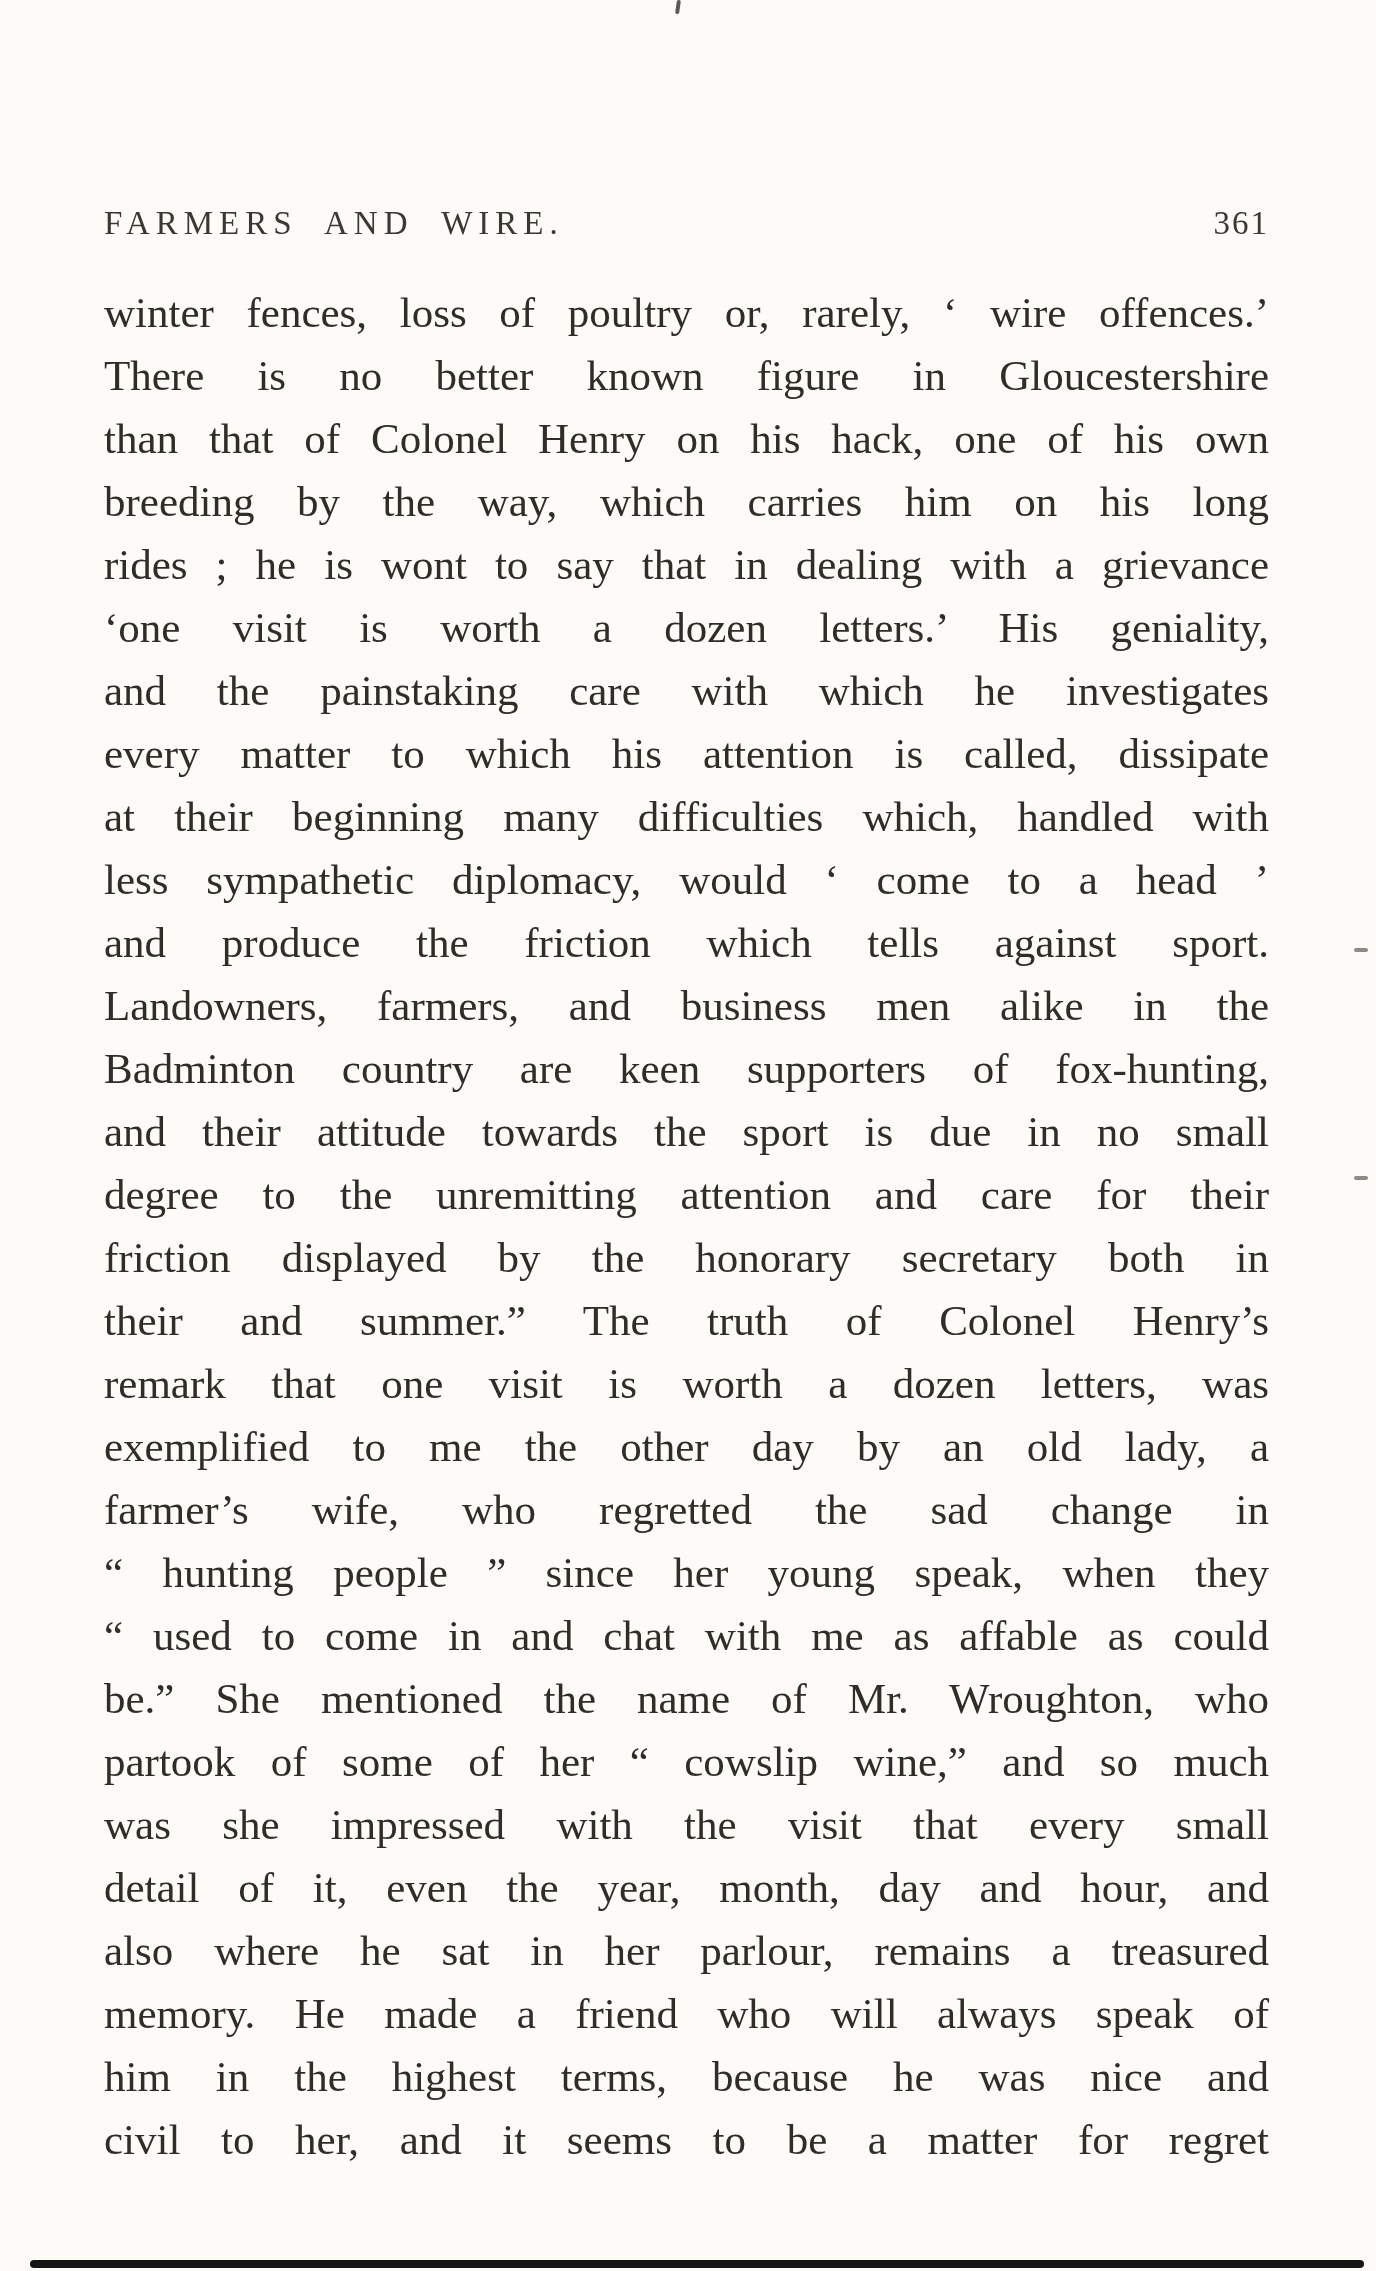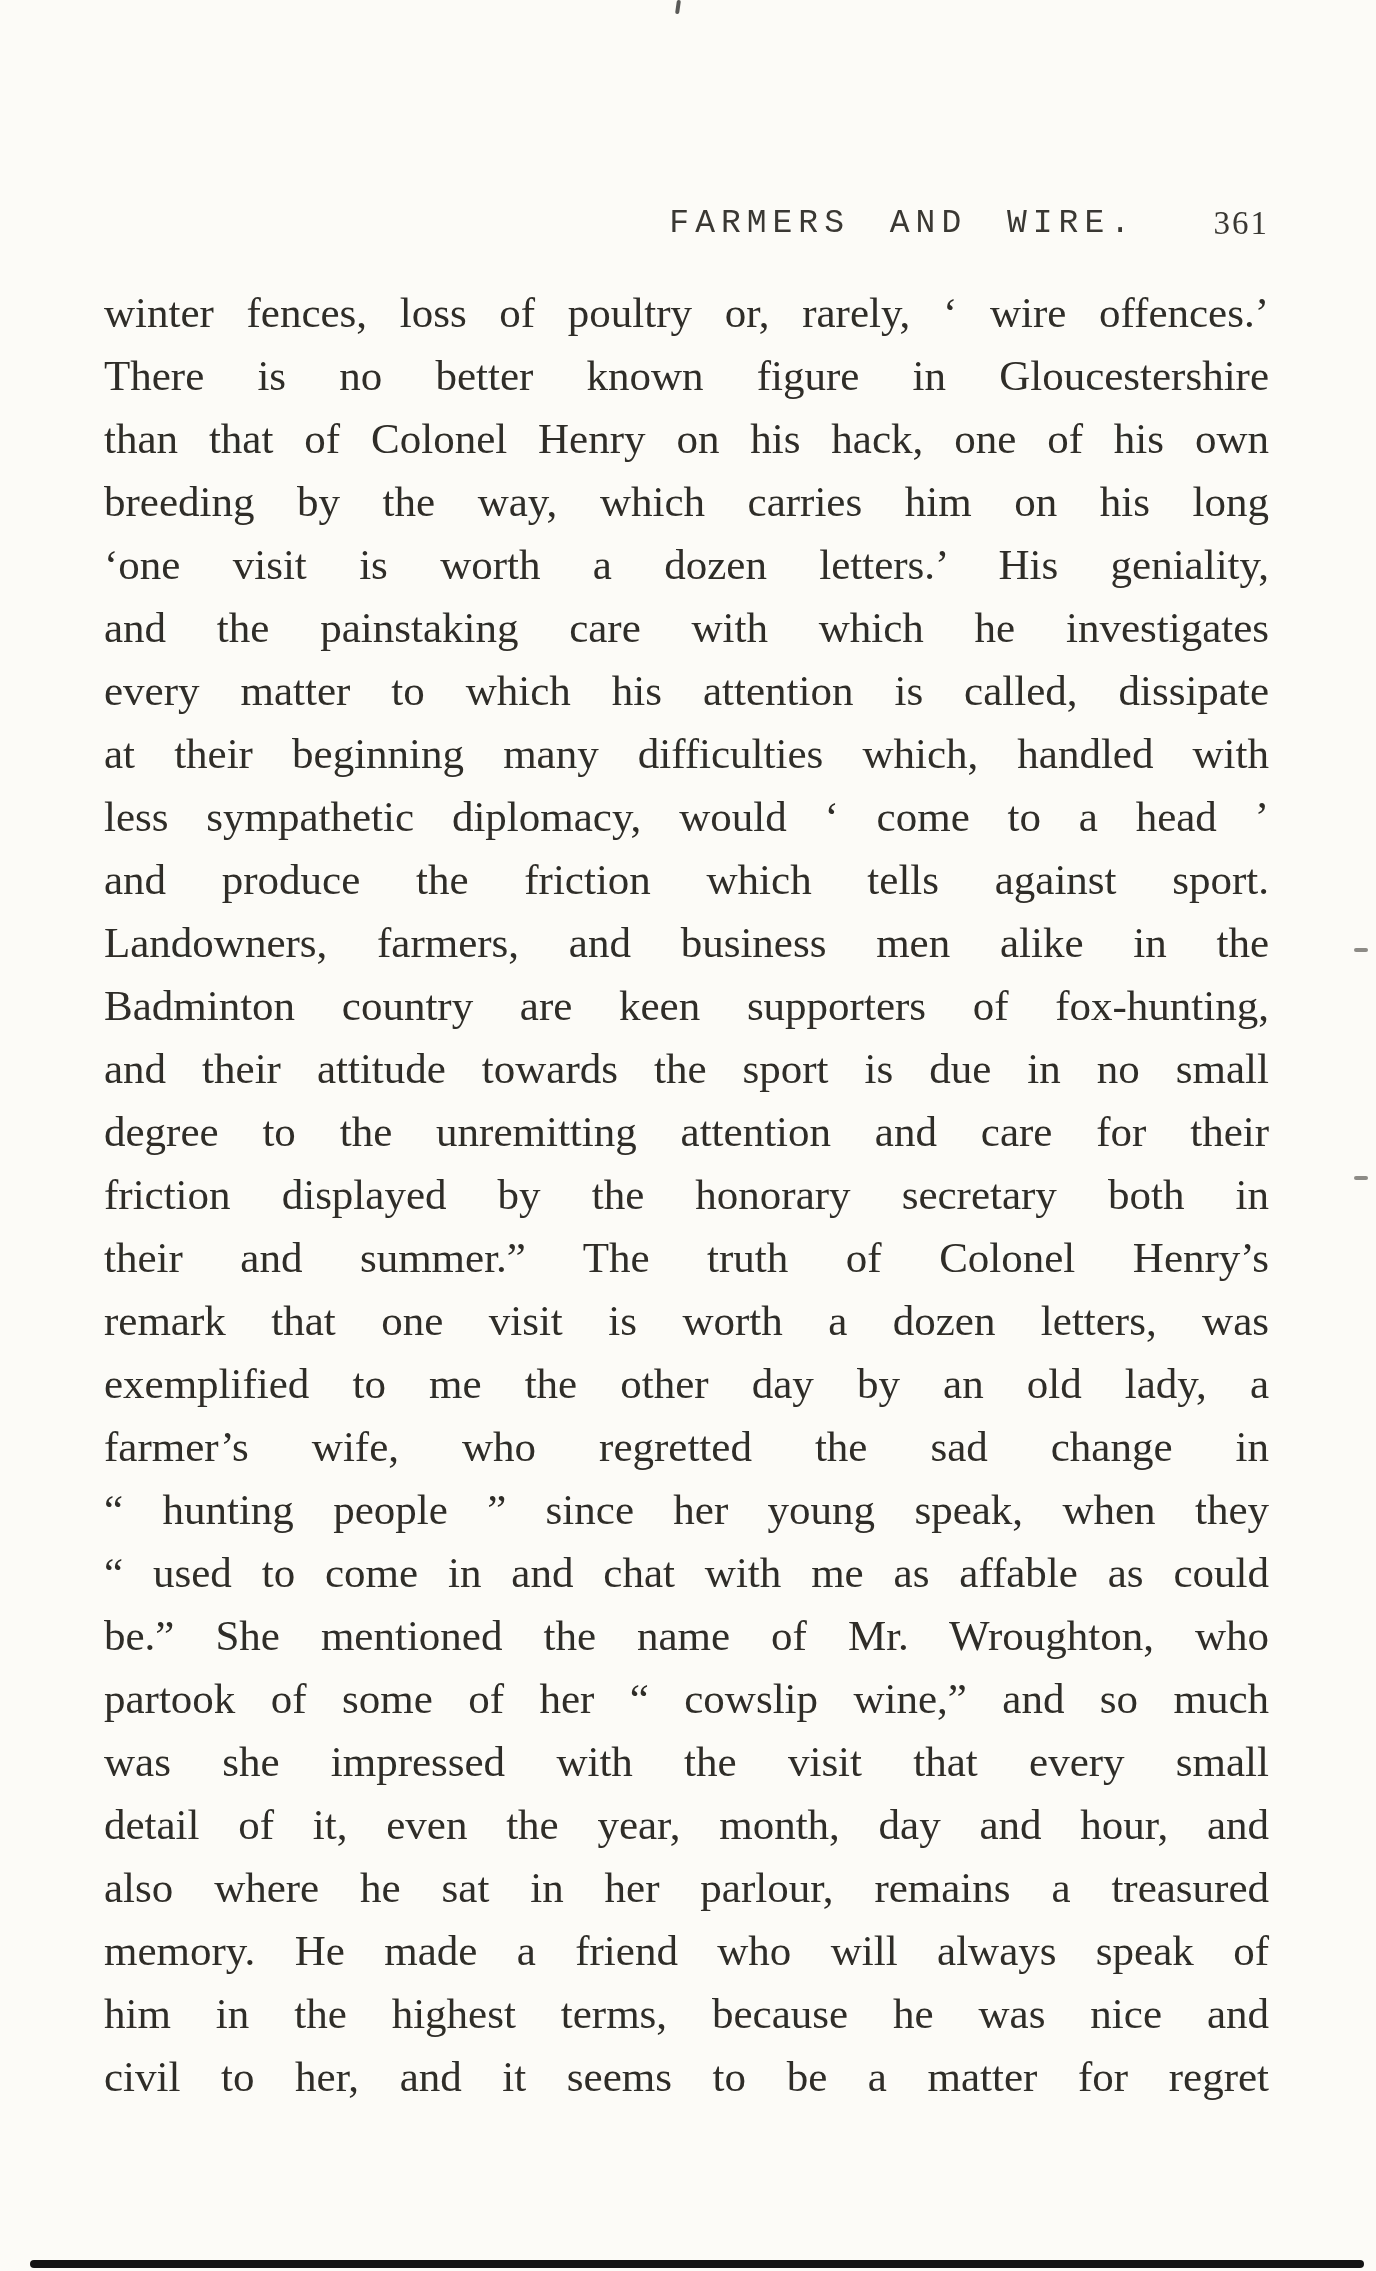--- a/index.html
+++ b/index.html
@@ -21,26 +21,25 @@
     top: 205px;
     left: 104px;
     width: 1165px;
     height: 48px;
   }
   .header-title {
     position: absolute;
     left: 0;
     top: 0;
     width: 1032px;
-    text-align: right;
+    text-align: left;
     font-size: 33px;
     letter-spacing: 6px;
     word-spacing: 14px;
     color: #3a3833;
-    font-family: Liberation Mono, monospace;
   }
   .page-number {
     position: absolute;
     right: 0;
     top: 0;
     font-size: 33px;
     letter-spacing: 2px;
     color: #3a3833;
   }
   .body-text {
@@ -97,20 +96,21 @@
   <header class="running-header">
     <div class="header-title">FARMERS AND WIRE.</div>
     <div class="page-number">361</div>
   </header>
 
   <main class="body-text">
       <div class="line">winter fences, loss of poultry or, rarely, ‘ wire offences.’</div>
       <div class="line">There is no better known figure in Gloucestershire</div>
       <div class="line">than that of Colonel Henry on his hack, one of his own</div>
       <div class="line">breeding by the way, which carries him on his long</div>
+      <div class="line">rides ; he is wont to say that in dealing with a grievance</div>
       <div class="line">‘one visit is worth a dozen letters.’ His geniality,</div>
       <div class="line">and the painstaking care with which he investigates</div>
       <div class="line">every matter to which his attention is called, dissipate</div>
       <div class="line">at their beginning many difficulties which, handled with</div>
       <div class="line">less sympathetic diplomacy, would ‘ come to a head ’</div>
       <div class="line">and produce the friction which tells against sport.</div>
       <div class="line">Landowners, farmers, and business men alike in the</div>
       <div class="line">Badminton country are keen supporters of fox-hunting,</div>
       <div class="line">and their attitude towards the sport is due in no small</div>
       <div class="line">degree to the unremitting attention and care for their</div>

